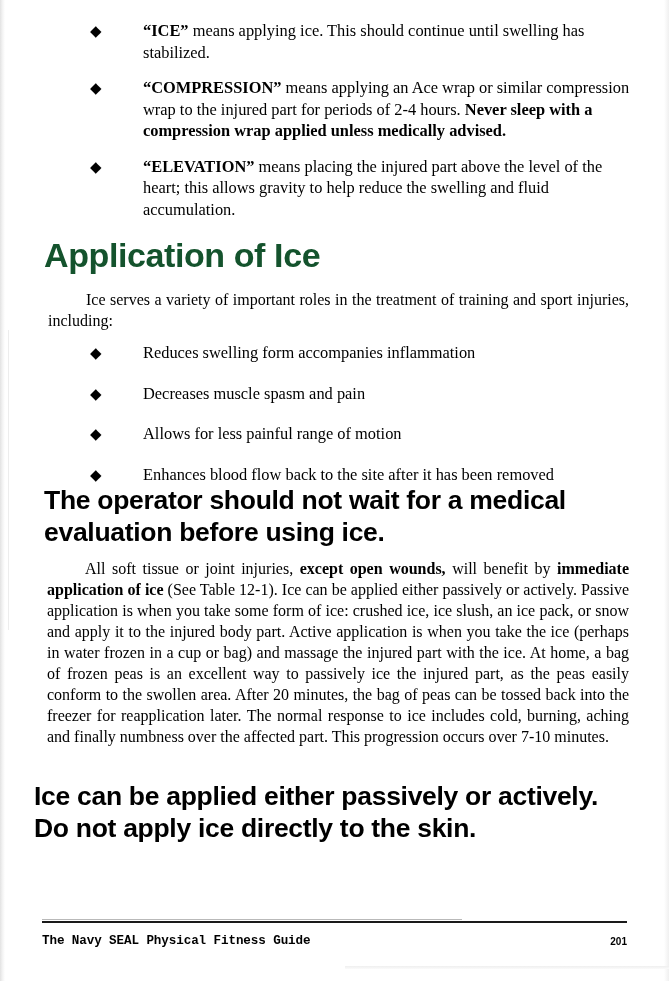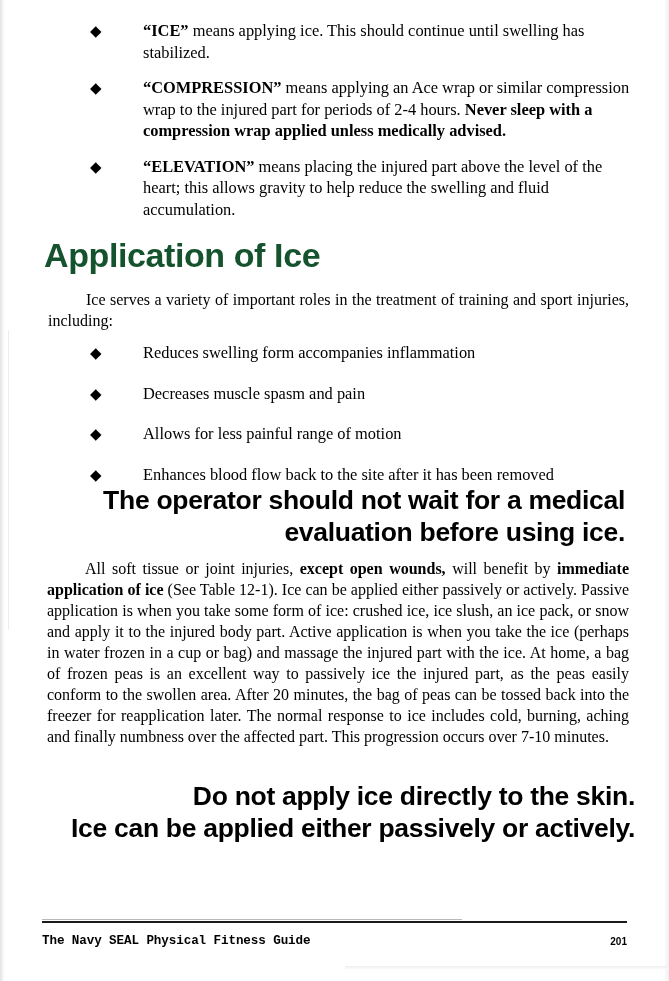--- a/index.html
+++ b/index.html
@@ -117,21 +117,21 @@
   .body-para.tight {
     line-height: 21.0px;
   }
 
   
   .callout {
     font-family: "Liberation Sans", "DejaVu Sans", sans-serif;
     font-weight: bold;
     font-size: 26.5px;
     line-height: 32px;
-    text-align: right;
+    text-align: left;
     margin: 0;
     letter-spacing: -0.3px;
   }
 
   
   .bullet-item.spaced + .bullet-item.spaced {
     margin-top: 19px;
   }
 
   
@@ -222,22 +222,22 @@
     </ul>
 
     <div style="position:absolute; left:44px; top:484px; width:581px;">
       <div class="callout">The operator should not wait for a medical</div>
       <div class="callout">evaluation before using ice.</div>
     </div>
 
     <p class="body-para tight" style="position:absolute; left:47px; top:558px; width:582px;"><span>All soft tissue or joint injuries, </span><span class="b">except open wounds,</span><span> will benefit by </span><span class="b">immediate application of ice</span><span> (See Table 12-1). Ice can be applied either passively or actively. Passive application is when you take some form of ice: crushed ice, ice slush, an ice pack, or snow and apply it to the injured body part. Active application is when you take the ice (perhaps in water frozen in a cup or bag) and massage the injured part with the ice. At home, a bag of frozen peas is an excellent way to passively ice the injured part, as the peas easily conform to the swollen area. After 20 minutes, the bag of peas can be tossed back into the freezer for reapplication later. The normal response to ice includes cold, burning, aching and finally numbness over the affected part. This progression occurs over 7-10 minutes.</span></p>
 
     <div style="position:absolute; left:34px; top:780px; width:601px;">
+      <div class="callout">Ice can be applied either passively or actively.</div>
       <div class="callout">Do not apply ice directly to the skin.</div>
-      <div class="callout">Ice can be applied either passively or actively.</div>
     </div>
 
     <div class="footer-rule-fade"></div>
     <div class="footer-rule"></div>
     <div class="footer-title">The Navy SEAL Physical Fitness Guide</div>
     <div class="footer-pageno">201</div>
 
   </div>
 </div>
 

